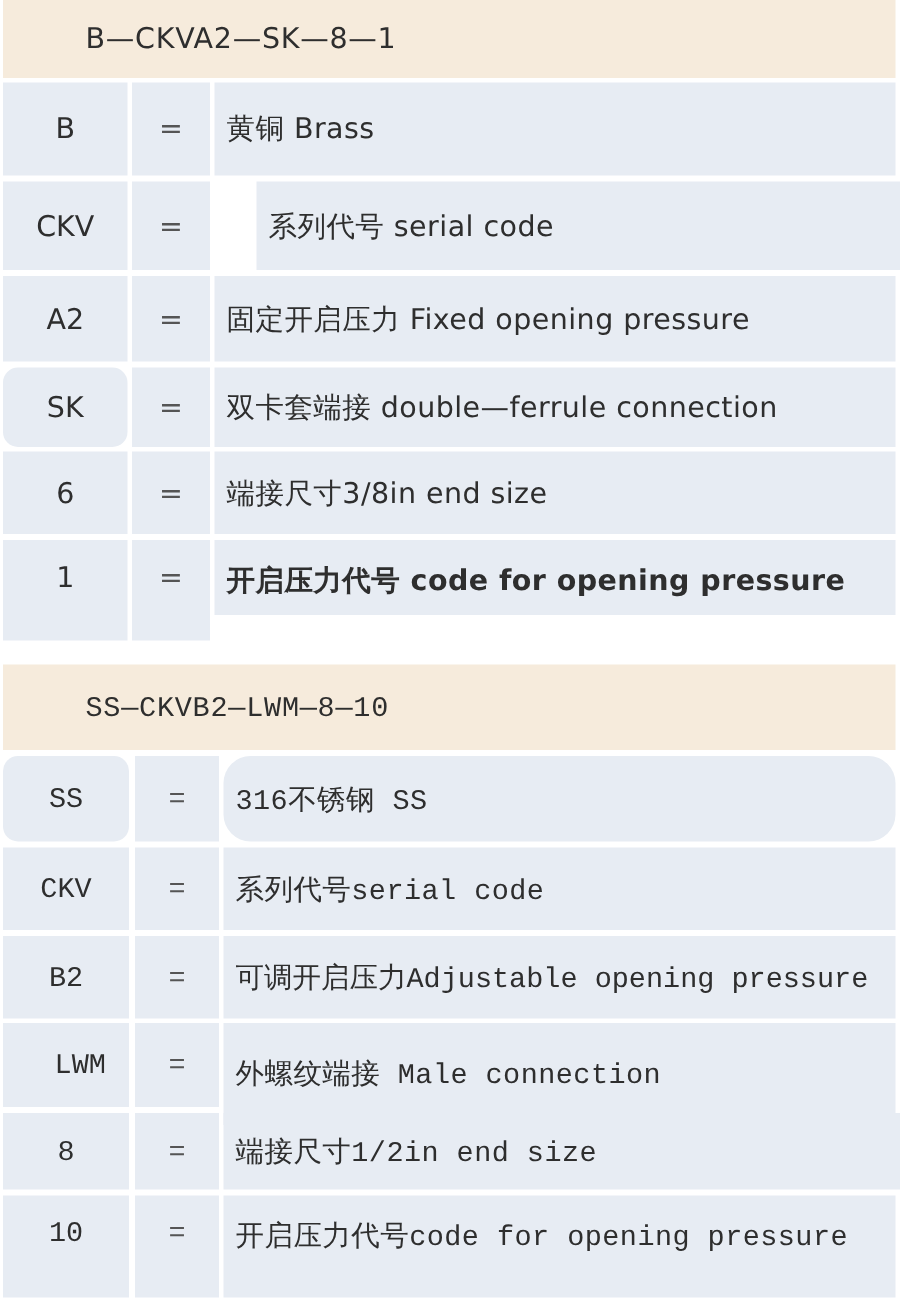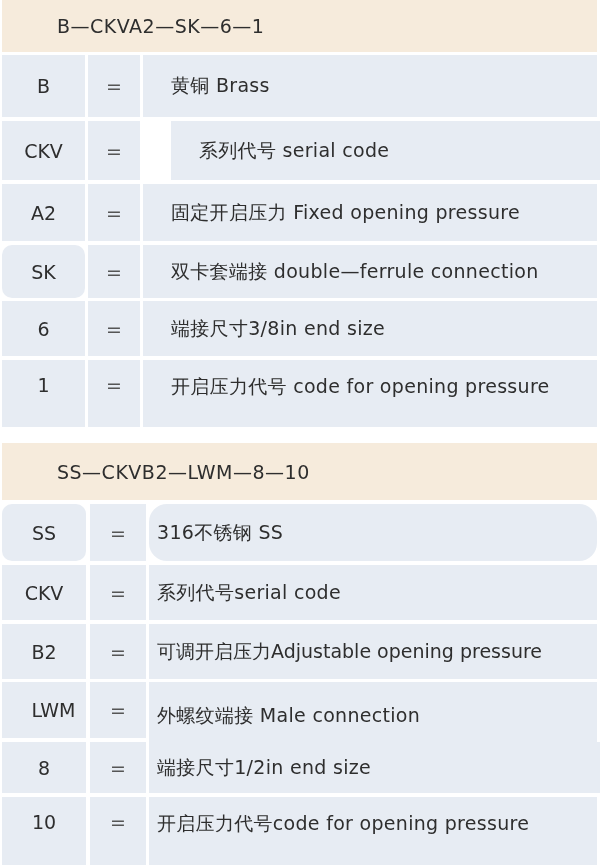--- a/index.html
+++ b/index.html
@@ -6,30 +6,30 @@
   body { width: 600px; height: 868px; position: relative; overflow: hidden;
          font-family: "DejaVu Sans", "Liberation Sans", sans-serif; color: #2e2e2e; }
   .block { position: absolute; left: 2px; width: 595px; }
   .hdr { position: absolute; left: 0; width: 595px; background: #f6ebdc;
          font-size: 19px; display: flex; align-items: center; letter-spacing: 0.5px; }
   .row { position: absolute; left: 0; width: 595px; height: 0; }
   .cell { position: absolute; top: 0; background: #e7ecf3; display: flex; align-items: center;
           font-size: 19px; box-sizing: border-box; white-space: nowrap; overflow: hidden; }
   .c1 { justify-content: center; }
   .c2 { justify-content: center; color: #555; }
-  .c3 { justify-content: flex-start; padding-left: 28px; letter-spacing: 0.3px; }
+  .c3 { justify-content: flex-start; padding-left: 8px; letter-spacing: 0.3px; }
   .top-align { align-items: flex-start; }
   .t2 .c3 { padding-left: 8px; }
 </style>
 </head>
 <body>
 
 <div class="block t1" style="top:0; height:427px;">
   <div class="hdr" style="top:0; height:52px; padding-left:55px; box-sizing:border-box;">
-    <span>B—CKVA2—SK—6—1</span>
+    <span>B—CKVA2—SK—8—1</span>
   </div>
 
   <div class="row" style="top:55px;">
     <div class="cell c1" style="left:0;width:83px;height:62px;">B</div>
     <div class="cell c2" style="left:86px;width:52px;height:62px;">=</div>
     <div class="cell c3" style="left:141px;width:454px;height:62px;">黄铜  Brass</div>
   </div>
   <div class="row" style="top:121px;">
     <div class="cell c1" style="left:0;width:83px;height:59px;">CKV</div>
     <div class="cell c2" style="left:86px;width:52px;height:59px;">=</div>
@@ -46,25 +46,25 @@
     <div class="cell c3" style="left:141px;width:454px;height:53px;">双卡套端接  double—ferrule  connection</div>
   </div>
   <div class="row" style="top:301px;">
     <div class="cell c1" style="left:0;width:83px;height:55px;">6</div>
     <div class="cell c2" style="left:86px;width:52px;height:55px;">=</div>
     <div class="cell c3" style="left:141px;width:454px;height:55px;">端接尺寸3/8in  end  size</div>
   </div>
   <div class="row" style="top:360px;">
     <div class="cell c1 top-align" style="left:0;width:83px;height:67px;padding-top:14px;">1</div>
     <div class="cell c2 top-align" style="left:86px;width:52px;height:67px;padding-top:14px;">=</div>
-    <div class="cell c3 top-align" style="left:141px;width:454px;height:67px;padding-top:14px;">开启压力代号  code  for  opening  pressure</div>
+    <div class="cell c3 top-align" style="left:141px;width:454px;height:50px;padding-top:14px;font-weight:bold;">开启压力代号  code  for  opening  pressure</div>
   </div>
 </div>
 
-<div class="block t2" style="top:443px; height:425px;">
+<div class="block t2" style="top:443px; height:425px;font-family:Liberation Mono, monospace;">
   <div class="hdr" style="top:0; height:57px; padding-left:55px; box-sizing:border-box;">
     <span>SS—CKVB2—LWM—8—10</span>
   </div>
 
   <div class="row" style="top:61px;">
     <div class="cell c1" style="left:0;width:84px;height:57px;border-radius:10px;">SS</div>
     <div class="cell c2" style="left:88px;width:56px;height:57px;">=</div>
     <div class="cell c3" style="left:147px;width:448px;height:57px;border-radius:18px;">316不锈钢  SS</div>
   </div>
   <div class="row" style="top:122px;">

